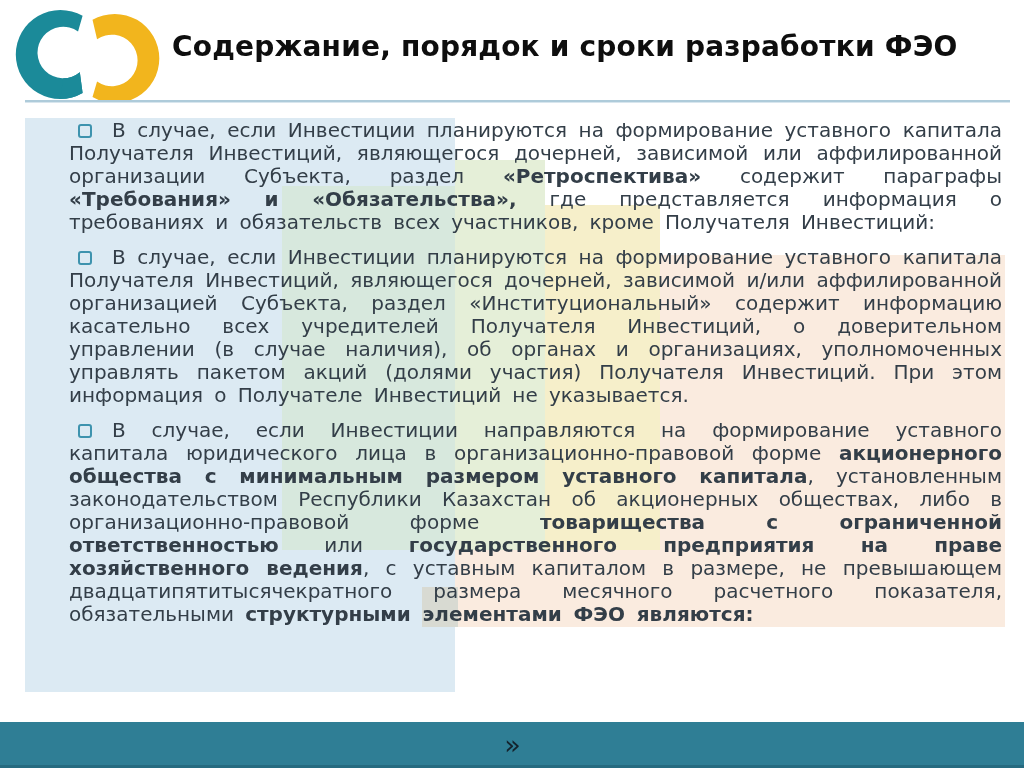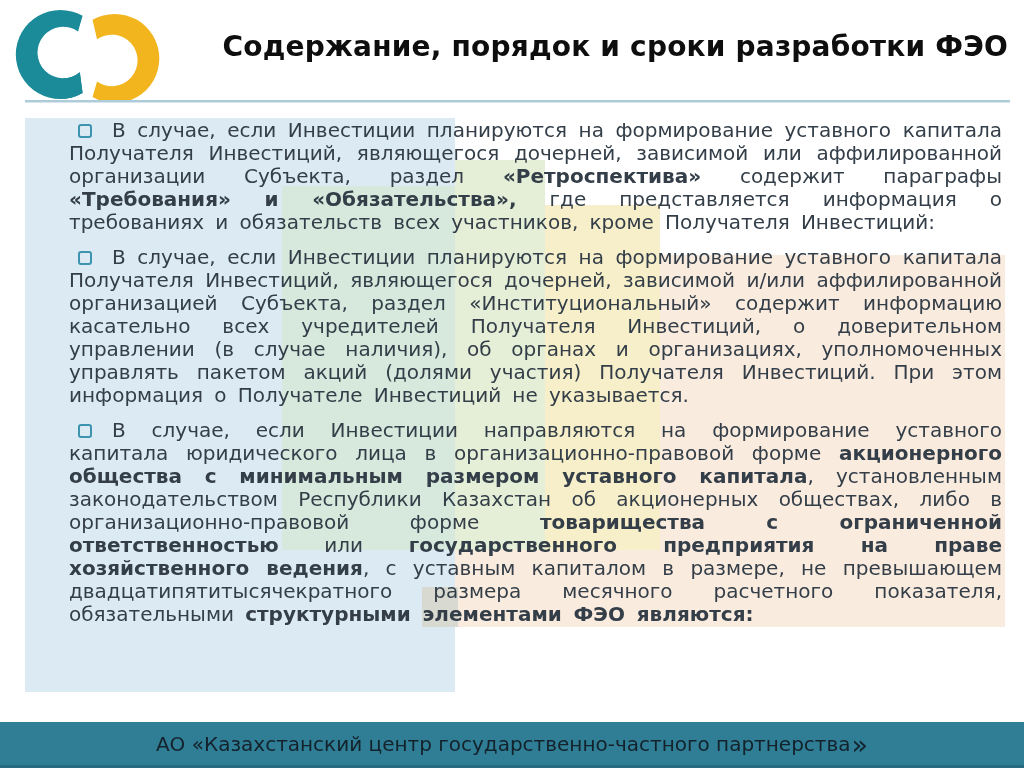--- a/index.html
+++ b/index.html
@@ -13,21 +13,21 @@
   .bg-peach  {left:455px;top:255px;width:550px;height:372px;background:var(--bg-peach);}
   .bg-green  {left:455px;top:160px;width:90px; height:390px;background:var(--bg-green);}
   .bg-yellow {left:545px;top:205px;width:115px;height:345px;background:var(--bg-yellow);}
   .bg-tint   {left:282px;top:186px;width:173px;height:364px;background:rgba(205,227,173,0.32);}
   .bg-gray   {left:422px;top:587px;width:36px; height:40px; background:var(--bg-gray);}
 
   
   .logo{position:absolute;left:8px;top:2px;width:170px;height:104px;z-index:2;}
   .title{
     position:absolute;left:172px;right:16px;top:30px;z-index:2;
-    text-align:right;font-size:28px;font-weight:bold;color:var(--title-text);
+    text-align:left;font-size:28px;font-weight:bold;color:var(--title-text);
     letter-spacing:0.2px;
   }
   .separator{
     position:absolute;left:25px;right:14px;top:100px;height:2px;z-index:2;
     background:var(--separator);
     border-bottom:1px solid #d8e6ee;
   }
 
   
   .content{position:absolute;left:25px;right:22px;top:119px;z-index:2;margin-left:44px;}
@@ -73,17 +73,16 @@
   <div class="title">Содержание, порядок и сроки разработки ФЭО</div>
   <div class="separator"></div>
 
   <div class="content">
       <p class="para"><span class="bullet"></span><span>В случае, если Инвестиции планируются на формирование уставного капитала Получателя Инвестиций, являющегося дочерней, зависимой или аффилированной организации Субъекта, раздел </span><span class="b">«Ретроспектива»</span><span> содержит параграфы </span><span class="b">«Требования» и «Обязательства»,</span><span> где представляется информация о требованиях и обязательств всех участников, кроме Получателя Инвестиций:</span></p>
       <p class="para"><span class="bullet"></span><span>В случае, если Инвестиции планируются на формирование уставного капитала Получателя Инвестиций, являющегося дочерней, зависимой и/или аффилированной организацией Субъекта, раздел «Институциональный» содержит информацию касательно всех учредителей Получателя Инвестиций, о доверительном управлении (в случае наличия), об органах и организациях, уполномоченных управлять пакетом акций (долями участия) Получателя Инвестиций. При этом информация о Получателе Инвестиций не указывается.</span></p>
       <p class="para"><span class="bullet"></span><span>В случае, если Инвестиции направляются на формирование уставного капитала юридического лица в организационно-правовой форме </span><span class="b">акционерного общества с минимальным размером уставного капитала</span><span>, установленным законодательством Республики Казахстан об акционерных обществах, либо в организационно-правовой форме </span><span class="b">товарищества с ограниченной ответственностью</span><span> или </span><span class="b">государственного предприятия на праве хозяйственного ведения</span><span>, с уставным капиталом в размере, не превышающем двадцатипятитысячекратного размера месячного расчетного показателя, обязательными </span><span class="b">структурными элементами ФЭО являются:</span></p>
     </div>
 
   <div class="footer">
-    <span>АО «Казахстанский центр государственно-частного партнерства</span>
       <span class="end">»</span>
   </div>
 
 </div>
 
 </body></html>

